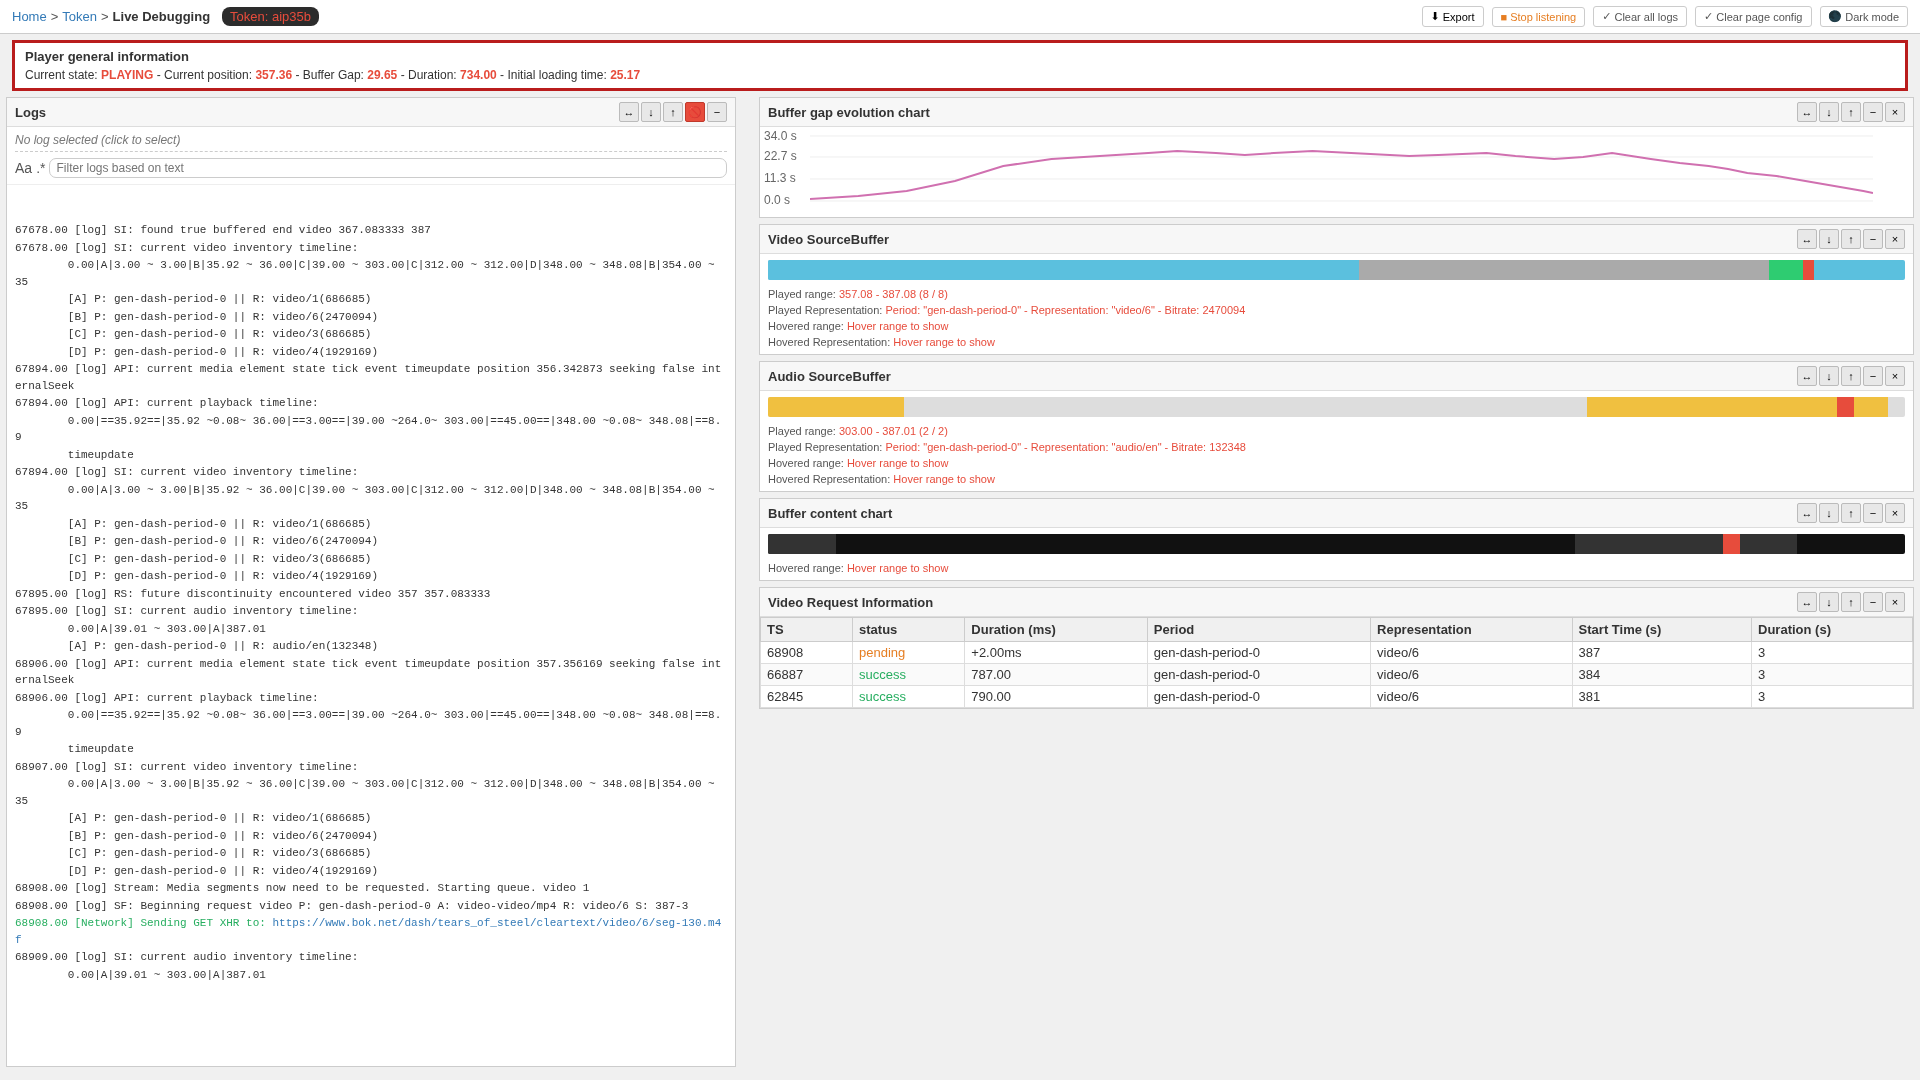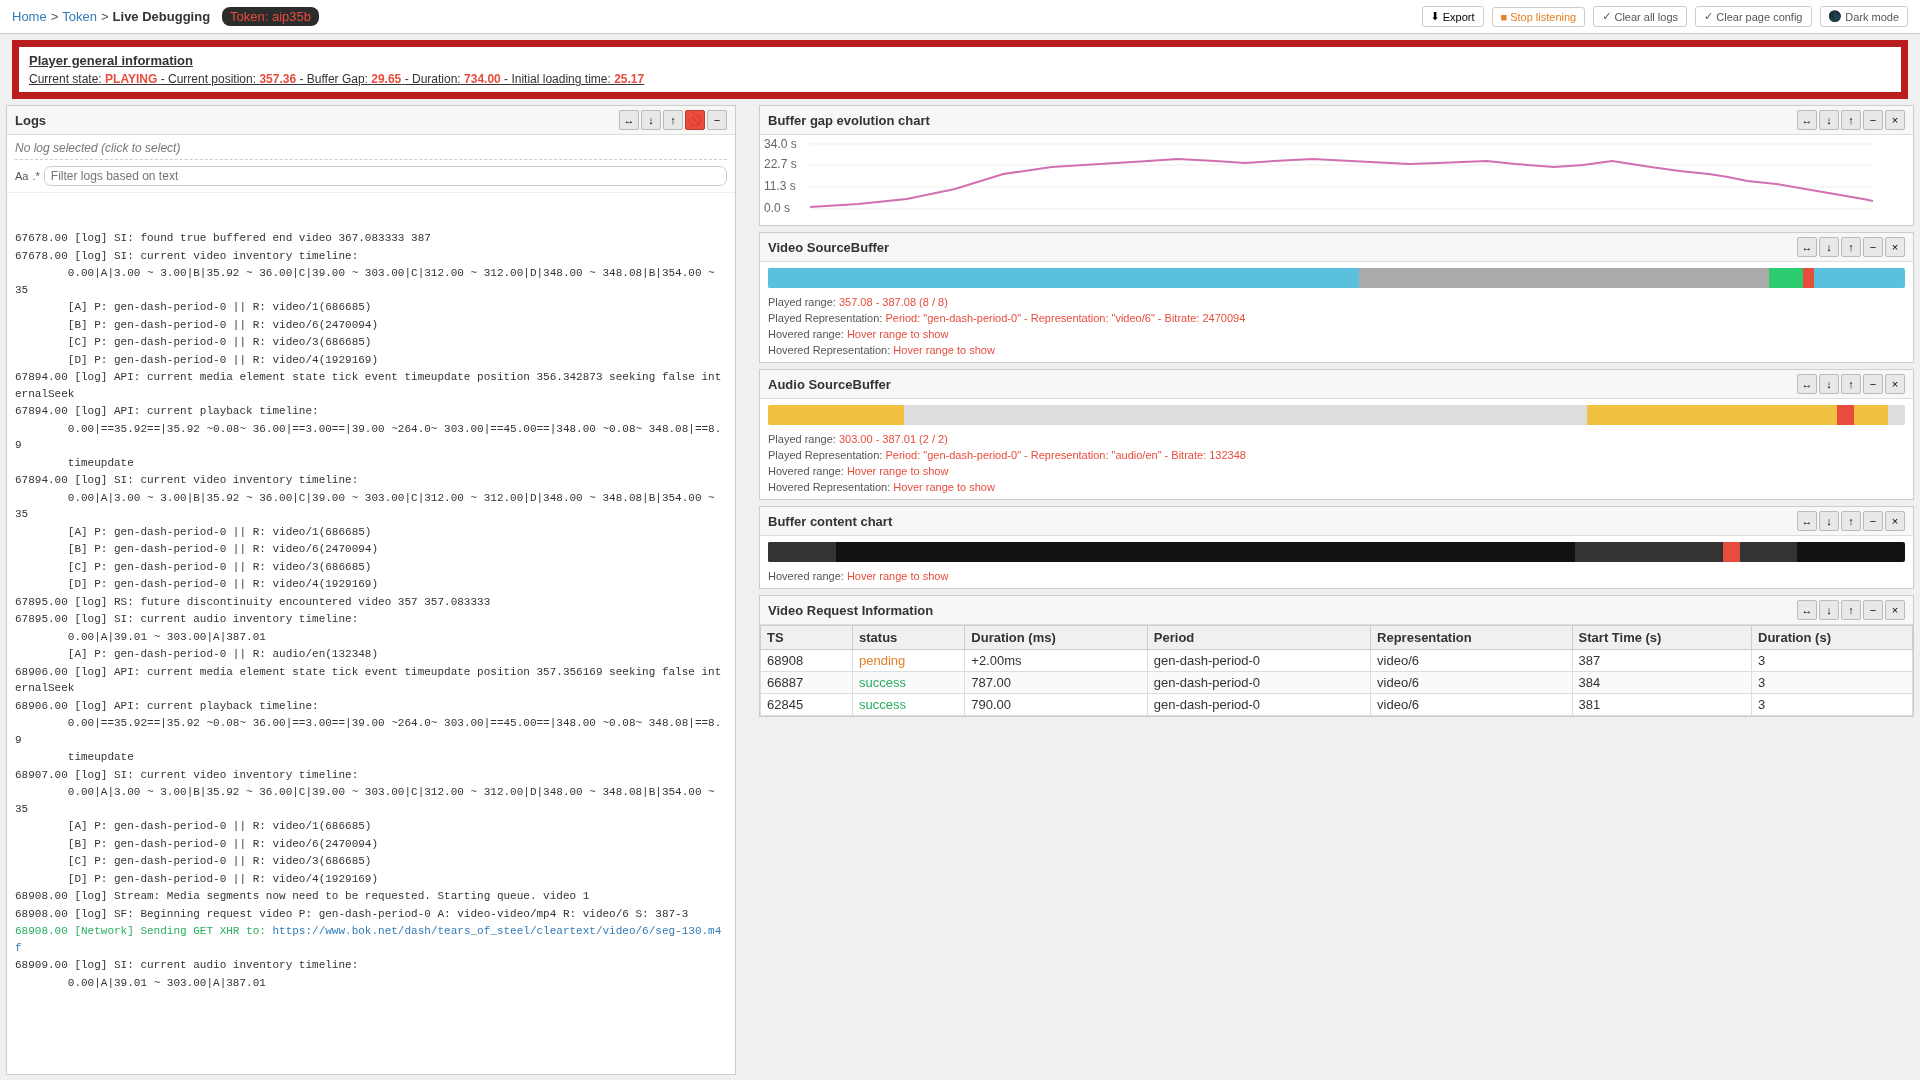--- a/index.html
+++ b/index.html
@@ -36,24 +36,23 @@
       font-size: 11px;
       display: flex; align-items: center; gap: 3px;
     }
     .btn-stop { color: #e67e22; }
     .btn-clear { color: #555; }
     .btn-dark { color: #555; }
 
     
     .player-info {
       background: #fff;
-      border: 7px solid #b91c1c;
+      border: 3px solid #b91c1c;
       margin: 6px;
       padding: 6px 10px;
-      text-decoration: underline;
     }
     .player-info-title {
       font-weight: bold;
       font-size: 13px;
       margin-bottom: 4px;
     }
     .player-info-state { font-size: 12px; }
     .state-playing { color: #e74c3c; font-weight: bold; }
     .state-val { color: #e74c3c; font-weight: bold; }
 
@@ -105,21 +104,21 @@
       margin-bottom: 6px;
       padding-bottom: 4px;
       border-bottom: 1px dashed #ccc;
     }
     .log-filter-row {
       display: flex;
       align-items: center;
       gap: 4px;
     }
     .log-filter-row span {
-      font-size: 11px;
+      font-size: 14px;
       color: #555;
       text-align: center;
     }
     .log-filter-input {
       flex: 1;
       border: 1px solid #ccc;
       border-radius: 7px;
       padding: 2px 6px;
       font-size: 12px;
     }

